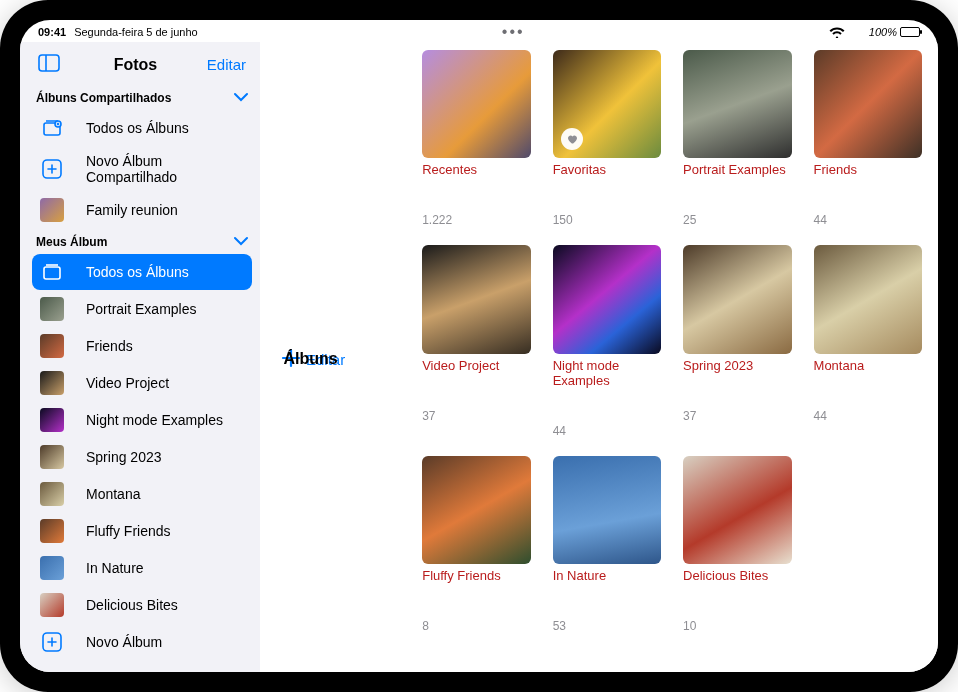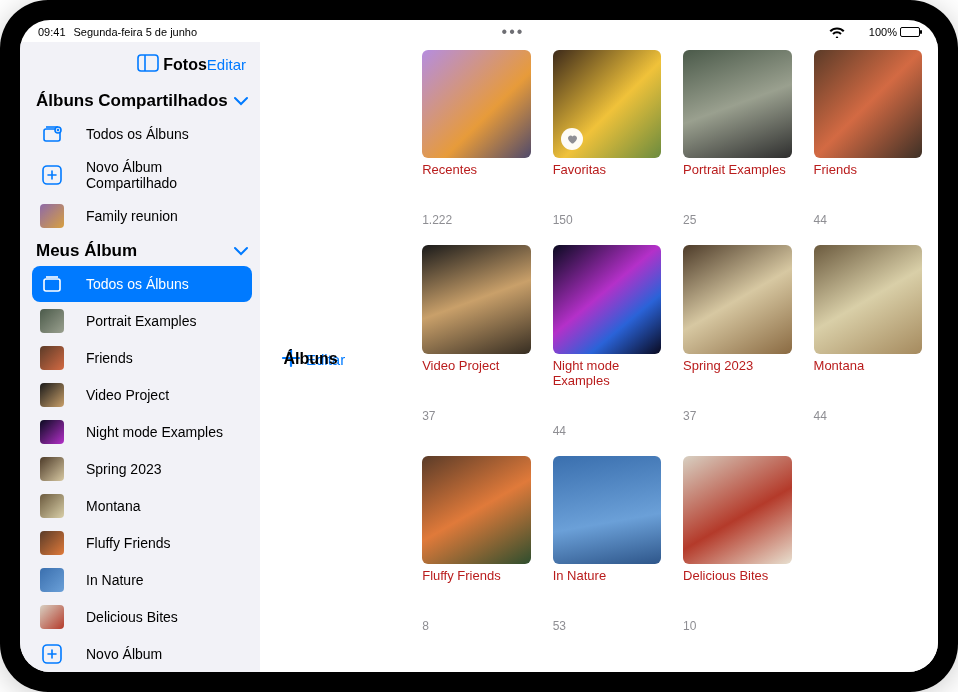--- a/index.html
+++ b/index.html
@@ -12,47 +12,47 @@
   .screen {
     width: 100%; height: 100%; background: #fff; border-radius: 30px; overflow: hidden;
     display: flex; flex-direction: column;
   }
   
   .statusbar {
     height: 22px; display: flex; align-items: center; justify-content: space-between;
     font-size: 11px; padding: 2px 18px 0 18px; color: #000;
   }
   .statusbar .sb-left { display: flex; gap: 8px; align-items:center; }
-  .statusbar .sb-left .time { font-weight:400; }
-  .statusbar .sb-right { display: flex; gap: 24px; align-items:center; }
+  .statusbar .sb-left .time { font-weight:700; }
+  .statusbar .sb-right { display: flex; gap: 24px; align-items:center;font-style:italic; }
   .statusbar .dots { font-size: 16px; color:#6e6e73; letter-spacing:2px; }
   .wifi-icon, .battery-icon { display:inline-flex; align-items:center; }
   .battery-icon .pct { font-size:11px; margin-right:3px; }
   .battery-rect { width:20px; height:10px; border:1px solid #000; border-radius:2px; position:relative; }
   .battery-rect::after { content:""; position:absolute; right:-3px; top:2px; width:2px; height:4px; background:#000; border-radius:1px; }
   .battery-fill { background:#000; height:100%; width:100%; border-radius:1px; }
 
   .app {
     flex:1; display:flex; min-height:0;
   }
   
   .sidebar {
     width: 240px; background: #f2f2f7; border-right: none;
-    display:flex; flex-direction:column; min-height:0;align-items:flex-end;
+    display:flex; flex-direction:column; min-height:0;
   }
   .sidebar-header {
     display:flex; align-items:center; justify-content:space-between; padding: 8px 14px 6px 14px;
   }
   .sidebar-header .title { font-size:16px; font-weight:600; }
   .icon-button { background:none; border:none; color:#007aff; cursor:pointer; padding:4px; }
   .link-button { background:none; border:none; color:#007aff; font-size:15px; cursor:pointer; }
   .sidebar-content { flex:1; overflow:auto; padding: 0 6px 0 10px; }
   .section-header {
     display:flex; align-items:center; justify-content:space-between;
-    padding: 6px 6px 4px 6px; font-size:17px; font-weight:700; color:#000;
+    padding: 6px 6px 4px 6px; font-size:12px; font-weight:700; color:#000;
     cursor:pointer;
   }
   .chevron { color:#007aff; }
   .sb-item {
     display:flex; align-items:center; gap:22px; padding:6px 8px; border-radius:8px;
     font-size:14px; color:#000; cursor:pointer; margin:1px 2px;
   }
   .sb-item.selected { background:#007aff; color:#fff; }
   .sb-item.selected .thumb-icon { color:#fff; }
   .thumb-icon { width:24px; height:24px; display:flex; align-items:center; justify-content:center; flex:0 0 24px; }

